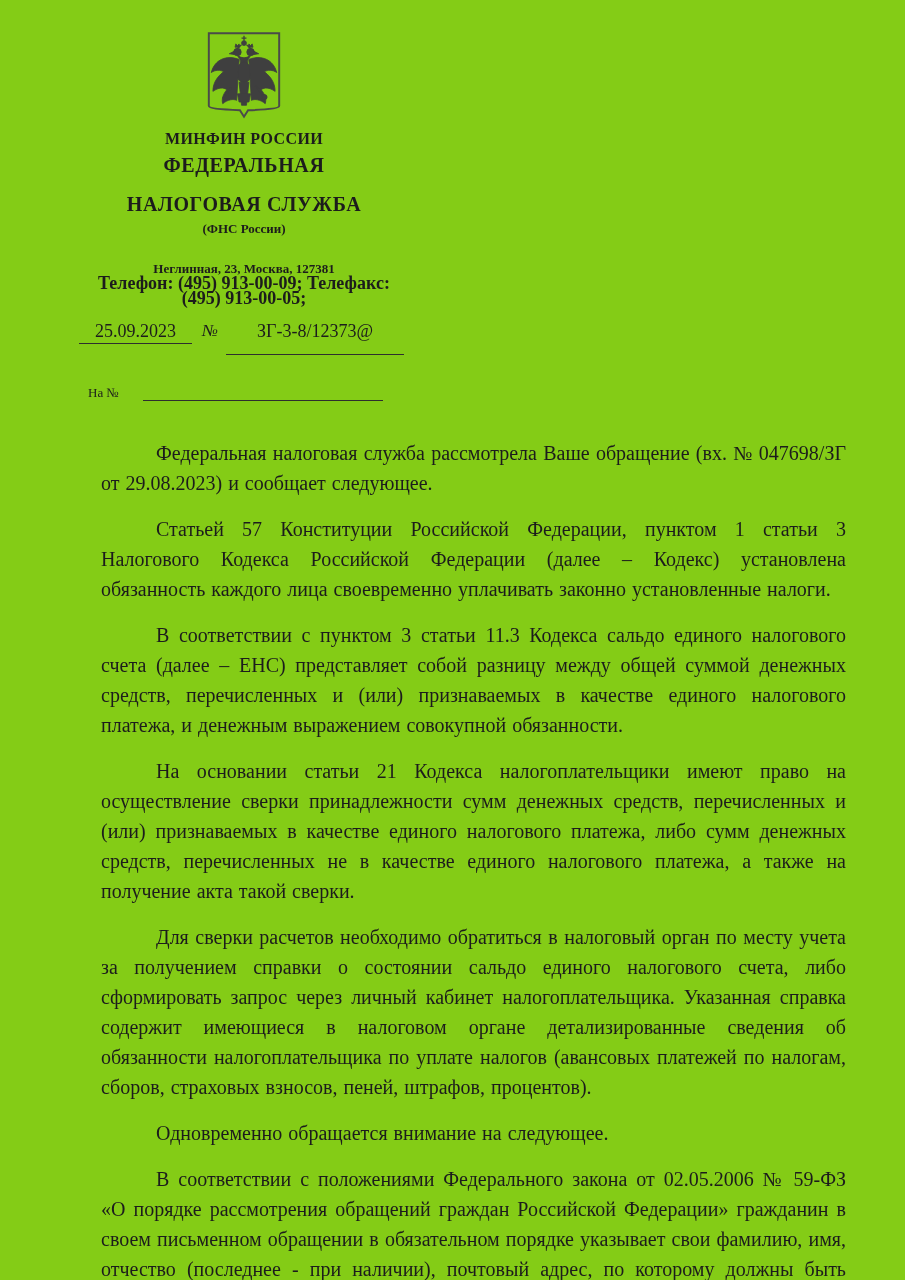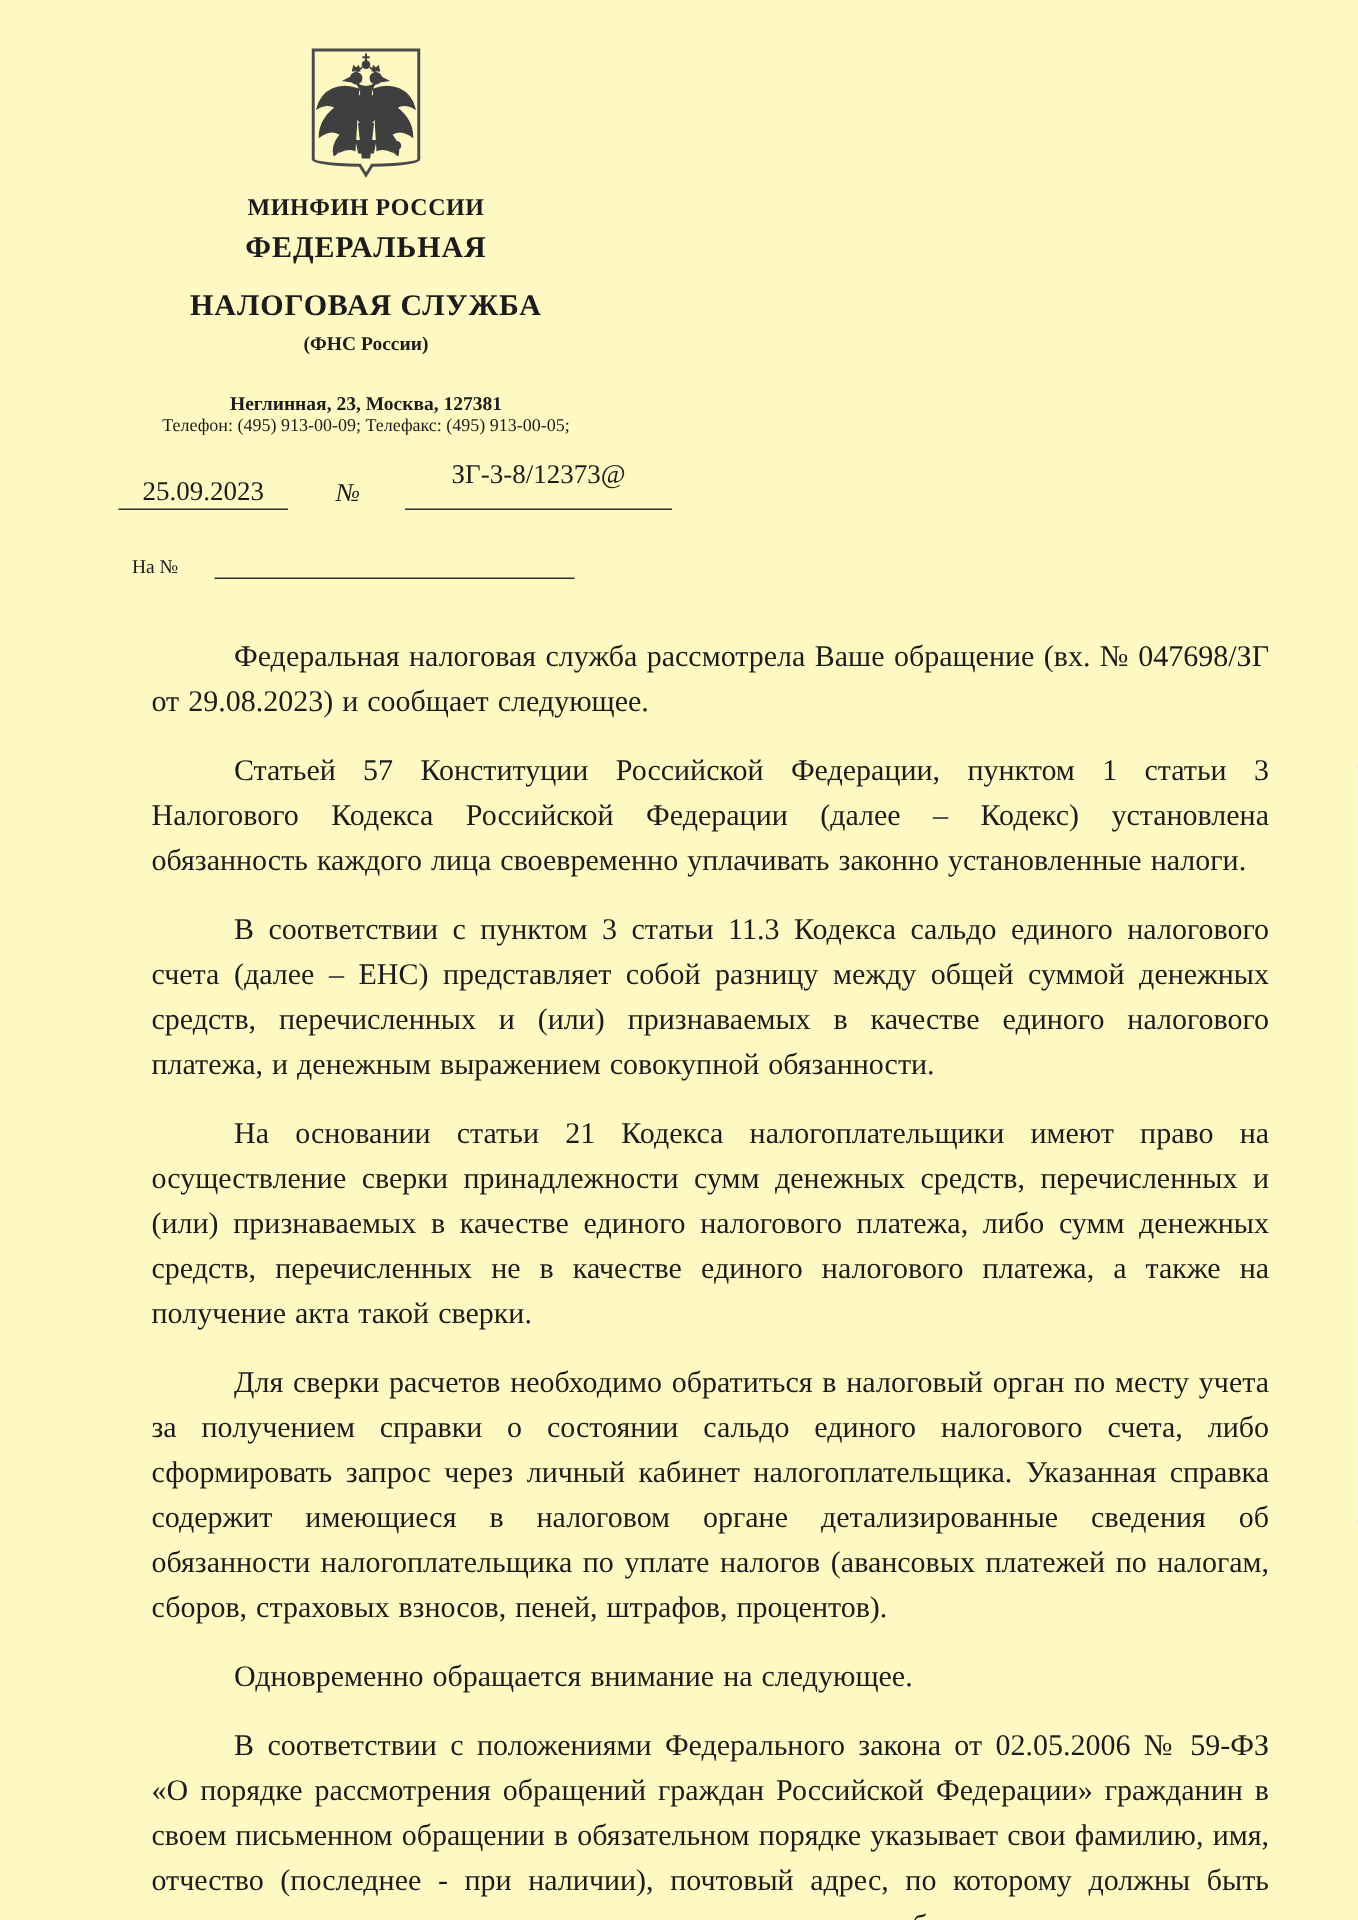--- a/index.html
+++ b/index.html
@@ -1,39 +1,39 @@
 <!DOCTYPE html>
 <html lang="ru"><head>
 <meta charset="utf-8">
 <style>
   html,body { margin:0; padding:0; background:#e9e9e9; }
   .page {
     width:905px; height:1280px;
-    background:#fef9c3;
+    background:#84cc16;
     color:#1c1c1c;
     font-family:"Liberation Serif","DejaVu Serif",serif;
     box-sizing:border-box;
     padding:30px 43px 0 85px;
     position:relative;
     overflow:hidden;
     margin:0 auto;
   }
 
   
   .letterhead { width:330px; margin-left:-6px; text-align:center; }
   .emblem-box { width:82px; height:90px; margin:0 auto 4px auto; }
   .lh-ministry { font-weight:bold; font-size:16px; line-height:18px; margin-top:10px; letter-spacing:0.4px; }
   .lh-agency   { font-weight:bold; font-size:20px; line-height:23px; letter-spacing:0.6px; margin-top:6px; }
   .lh-agency2  { font-weight:bold; font-size:20px; line-height:23px; letter-spacing:0.6px;margin-top:16px; }
   .lh-abbr     { font-weight:bold; font-size:13px; line-height:21px; margin-top:2px; }
   .lh-addr1    { font-weight:bold; font-size:13px; line-height:15px; margin-top:22px; }
-  .lh-addr     { font-weight:normal; font-size:12px; line-height:15px; }
+  .lh-addr     { font-weight:bold; font-size:18px; line-height:15px; }
 
   
-  .meta-date-row { margin-top:15px; margin-left:-6px; font-size:18px; display:flex; align-items:flex-end;gap:22px; }
+  .meta-date-row { margin-top:15px; margin-left:-6px; font-size:18px; display:flex; align-items:flex-start; }
   .u { border-bottom:1.6px solid #2e2e2e; text-align:center; display:inline-block; }
   .date-u   { width:113px; padding-bottom:1px; }
   .no-sign  { margin:0 8px 1px 10px; font-size:17px; font-style:italic; }
   .number-u { width:178px; padding-bottom:12px; }
 
   .meta-ref-row { margin-top:23px; margin-left:3px; font-size:13px; display:flex; align-items:flex-end;text-align:center; }
   .blank-u { width:240px; margin-left:24px; height:22px; }
 
   
   .letter-body { margin-top:37px; font-size:20px; line-height:30px; text-align:justify; }

